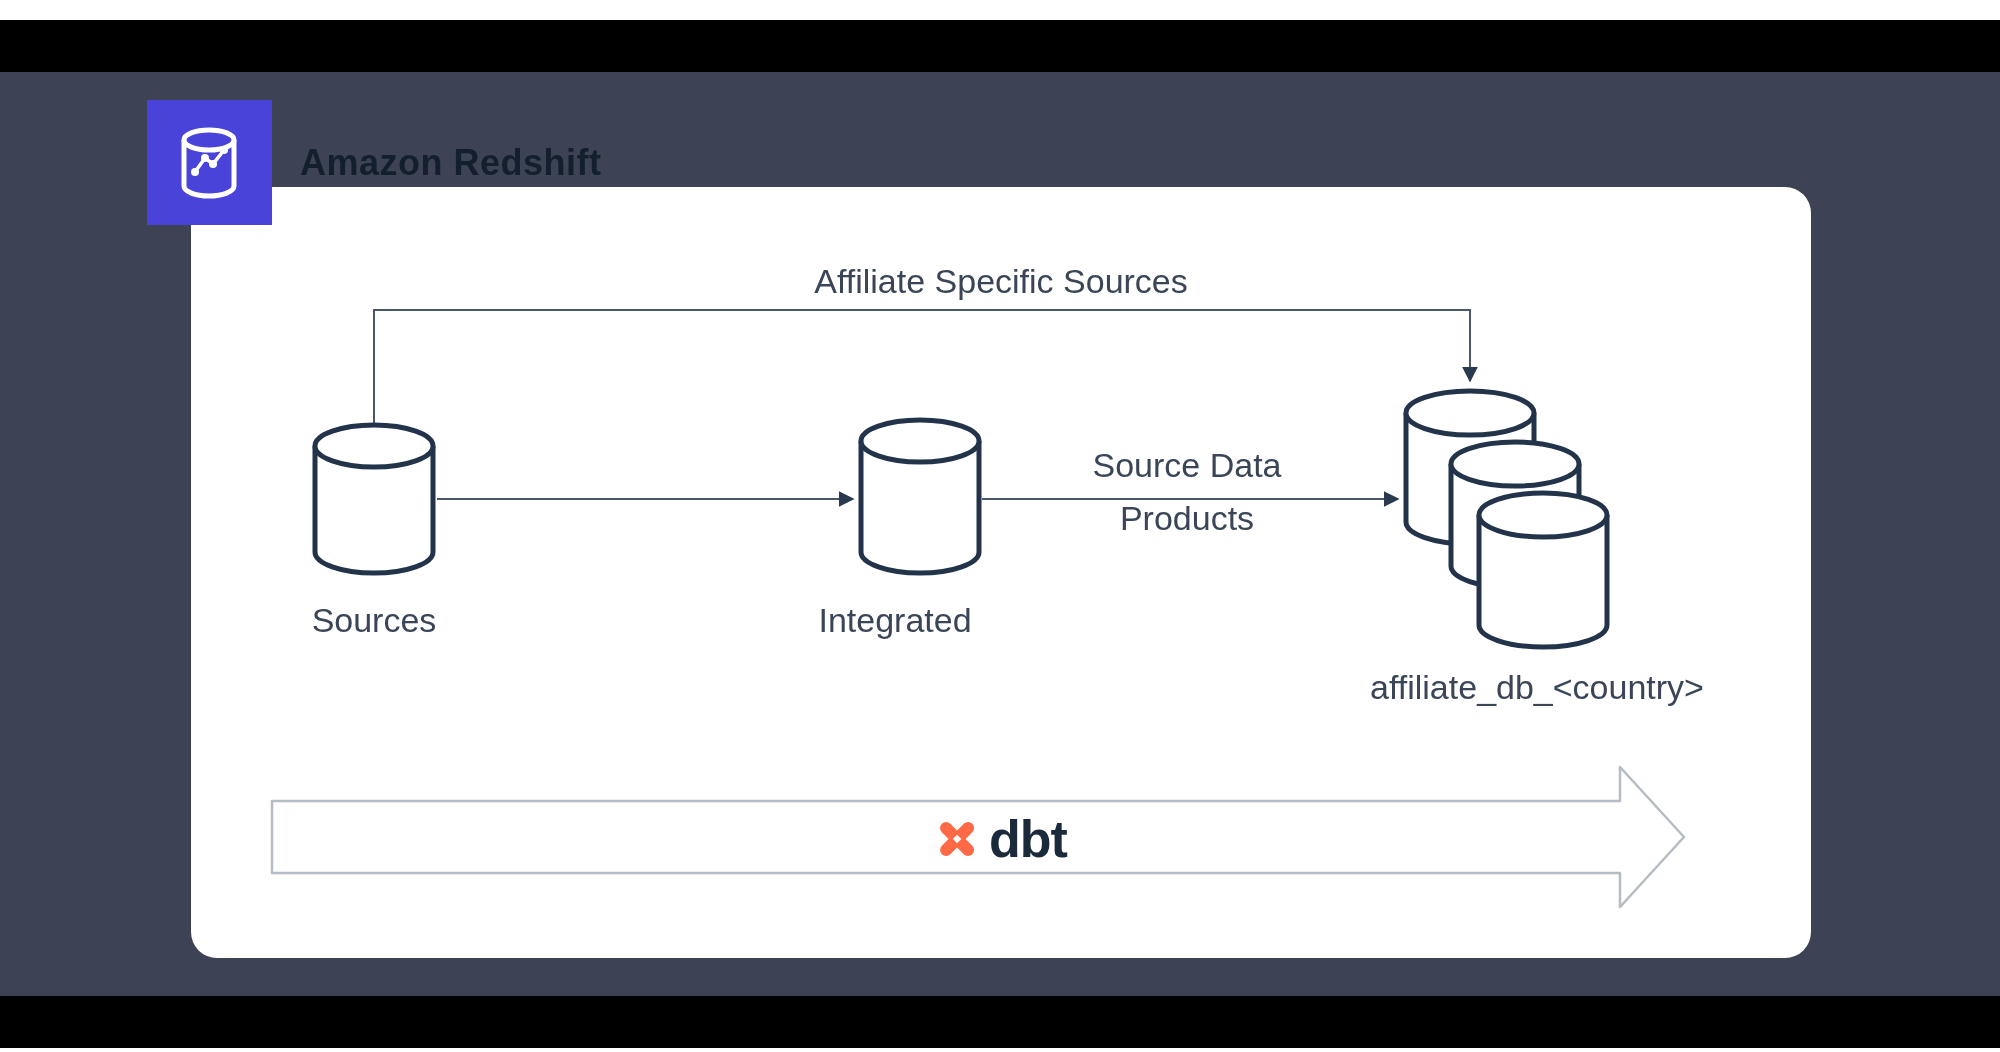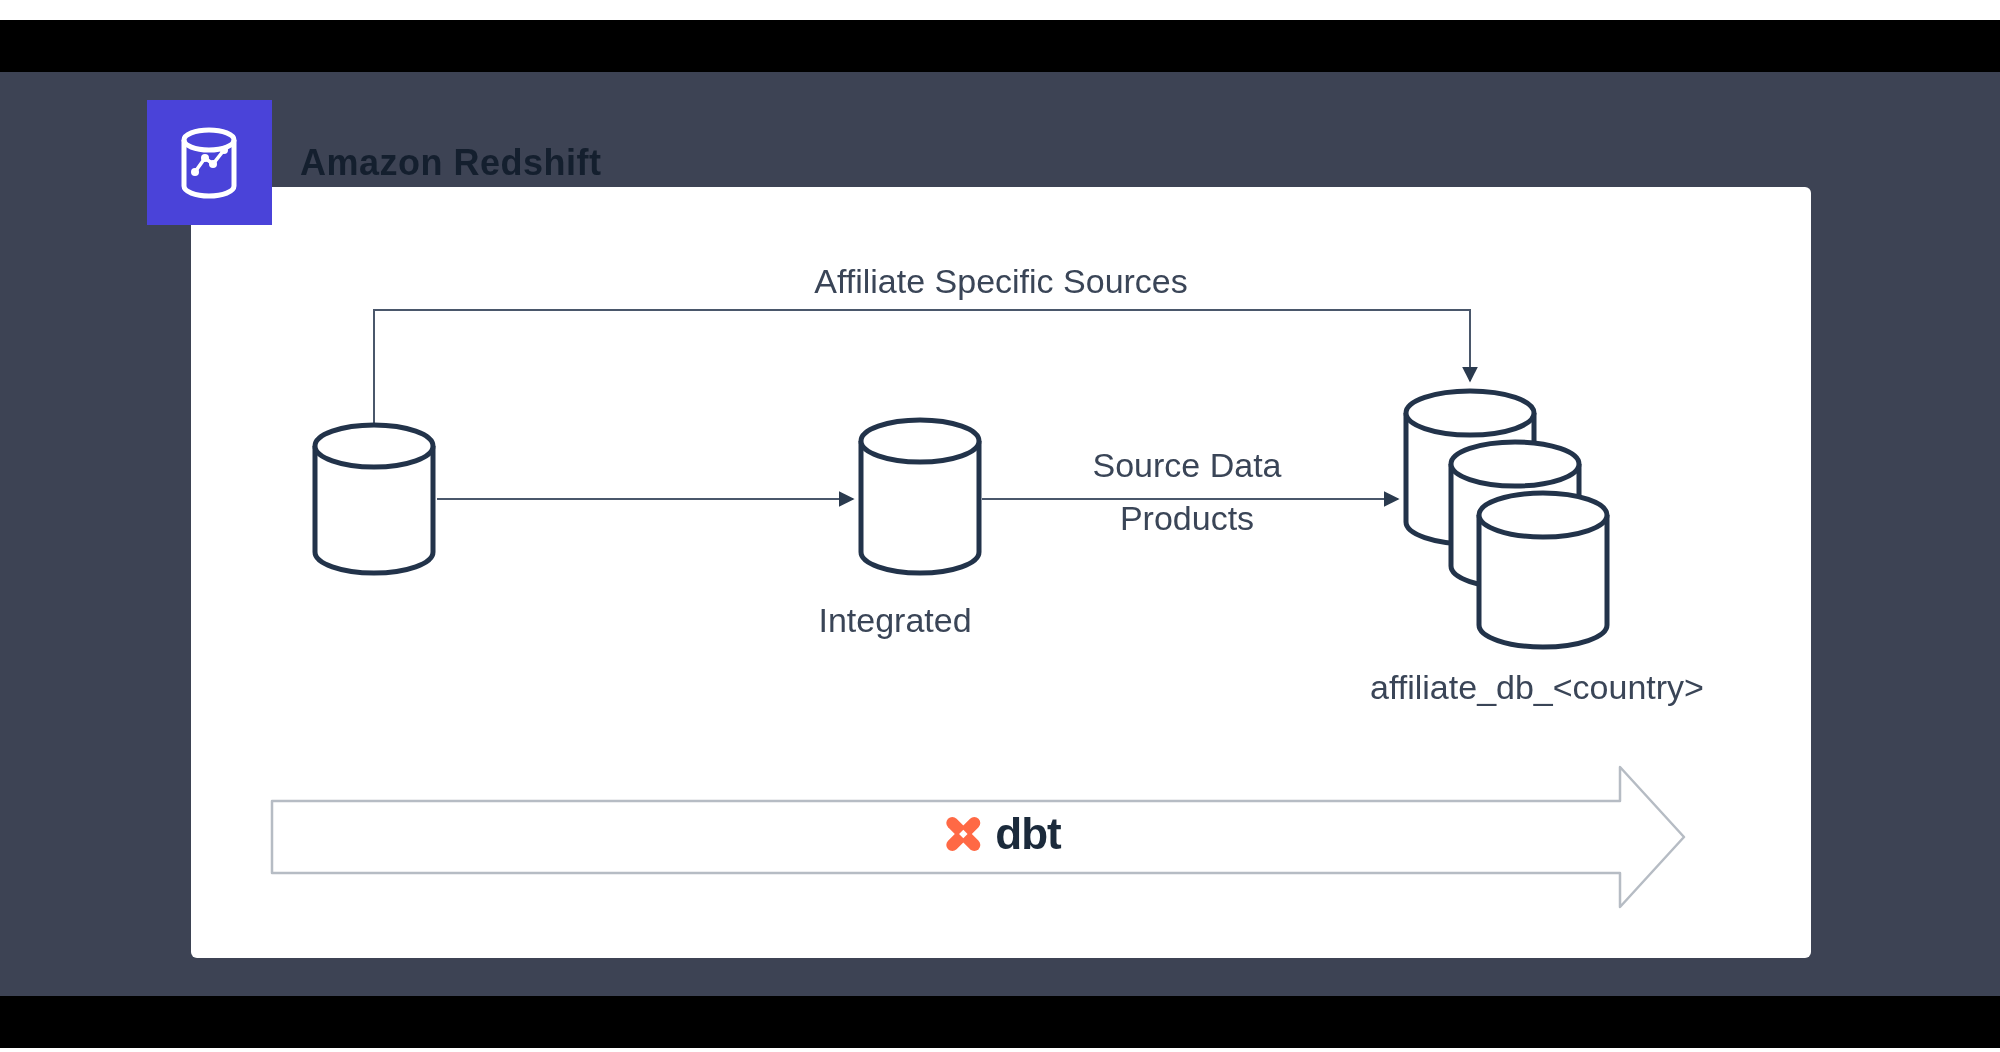--- a/index.html
+++ b/index.html
@@ -6,21 +6,21 @@
   #screen{
     position:relative;width:2000px;height:1052px;overflow:hidden;
     background:#ffffff;font-family:"Liberation Sans", sans-serif;margin-top:8px;
   }
   .bar-black{position:absolute;left:0;width:2000px;background:#000000;}
   .bar-top{top:12px;height:52px;}
   .bar-bottom{top:988px;height:52px;}
   .bg-main{position:absolute;left:0;top:64px;width:2000px;height:924px;background:#3d4354;}
   .card{
     position:absolute;left:191px;top:179px;width:1620px;height:771px;
-    background:#ffffff;border-radius:6px;z-index:2;
+    background:#ffffff;border-radius:26px;z-index:2;
   }
   .app-icon{
     position:absolute;left:147px;top:92px;width:125px;height:125px;
     background:#4a43d9;z-index:5;display:flex;align-items:center;justify-content:center;
   }
   .app-title{
     position:absolute;left:300px;top:134px;z-index:5;
     font-size:36px;font-weight:bold;color:#141f2e;letter-spacing:0.5px;
   }
   .diagram-svg{position:absolute;left:0;top:0;z-index:1;}
@@ -30,21 +30,21 @@
   }
   .lbl-top-edge{left:560px;top:73px;width:500px;}
   .lbl-sources{left:33px;top:412px;width:300px;}
   .lbl-integrated{left:554px;top:412px;width:300px;}
   .lbl-mid-edge{left:866px;top:252px;width:260px;line-height:1.55;}
   .lbl-affiliate{left:1126px;top:479px;width:440px;}
   .banner-logo{
     position:absolute;left:810px;top:622px;z-index:3;
     transform:translateX(-50%);display:flex;align-items:center;gap:10px;
   }
-  .banner-text{font-size:44px;font-weight:bold;color:#1b2a3b;letter-spacing:-1px;}
+  .banner-text{font-size:52px;font-weight:bold;color:#1b2a3b;letter-spacing:-1px;}
 </style>
 </head>
 <body>
 
 <div id="screen">
 
   <div class="bar-black bar-top"></div>
   <div class="bg-main"></div>
   <div class="bar-black bar-bottom"></div>
 
@@ -100,20 +100,21 @@
         </g>
         <g>
           <path d="M1288,328 L1288,438 A64,22 0 0 0 1416,438 L1416,328" fill="#ffffff" stroke="#22334a" stroke-width="5"></path>
           <ellipse cx="1352" cy="328" rx="64" ry="22" fill="#ffffff" stroke="#22334a" stroke-width="5"></ellipse>
         </g>
       </g>
     </svg>
 
     <div class="lbl lbl-top-edge">Affiliate Specific Sources</div>
 
+    <div class="lbl lbl-sources">Sources</div>
 
     <div class="lbl lbl-integrated">Integrated</div>
 
     <div class="lbl lbl-affiliate">affiliate_db_&lt;country&gt;</div>
 
     <div class="lbl lbl-mid-edge">Source Data Products</div>
 
     <div class="banner-logo">
       <svg width="44" height="44" viewBox="0 0 44 44">
         <line x1="11" y1="11" x2="33" y2="33" stroke="#ff6945" stroke-width="12" stroke-linecap="round"></line>

